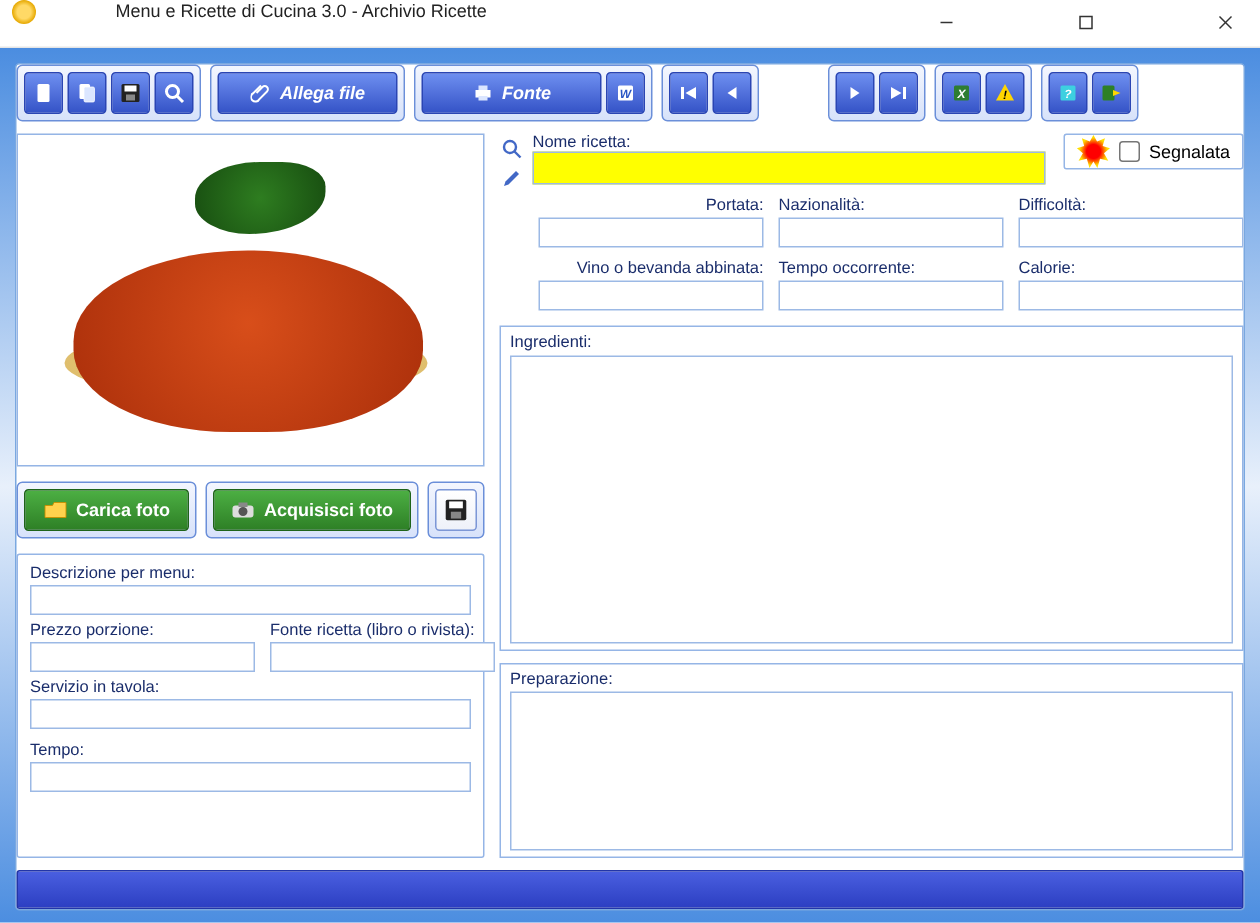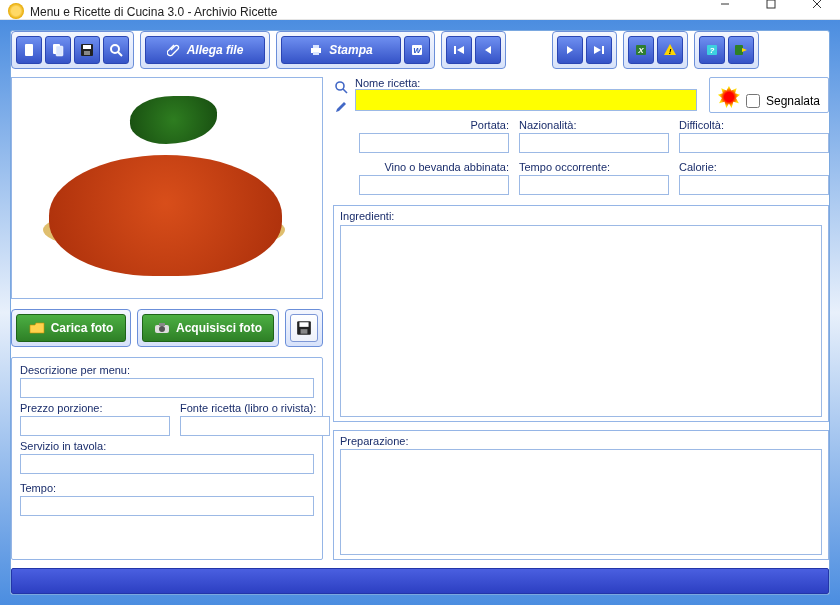--- a/index.html
+++ b/index.html
@@ -5,26 +5,27 @@
 * { box-sizing: border-box; margin: 0; padding: 0; }
 body {
   font-family: "Segoe UI", Tahoma, sans-serif;
   font-size: 11px;
   background: #fff;
   width: 840px;
   height: 615px;
   overflow: hidden;
 }
 .titlebar {
-  height: 20px;
+  height: 32px;
   background: #fff;
   border-bottom: 1px solid #e5e5e5;
   display: flex;
-  align-items: flex-end;
+  align-items: flex-start;
   padding: 0 0 0 8px;
+  gap: 47px;
 }
 .titlebar .title-icon {
   width: 16px; height: 16px;
   background: radial-gradient(circle, #ffd966 40%, #e6a800 70%);
   border-radius: 50%;
   margin-right: 6px;
 }
 .titlebar .title-text { flex: 1; color: #222; font-size: 12px; }
 .titlebar .win-btn {
   width: 46px; height: 30px;
@@ -209,24 +210,24 @@
   height: 22px;
   width: 100%;
   font-size: 12px;
   padding: 0 4px;
 }
 .seg-box {
   border: 1px solid #95b5e6;
   border-radius: 2px;
   padding: 4px 8px;
   display: flex;
-  align-items: flex-end;
+  align-items: center;
   gap: 6px;
   margin-left: 6px;
-  height: 36px;
+  height: 24px;
 }
 .burst {
   width: 22px; height: 22px;
   background: radial-gradient(circle, #ff0000 30%, #ffdd00 60%);
   clip-path: polygon(50% 0%, 61% 20%, 85% 10%, 78% 33%, 100% 40%, 82% 55%, 95% 78%, 70% 72%, 62% 100%, 50% 80%, 38% 100%, 30% 72%, 5% 78%, 18% 55%, 0% 40%, 22% 33%, 15% 10%, 39% 20%);
 }
 .seg-box input[type=checkbox] { width: 14px; height: 14px; }
 
 .row3 { display: flex; gap: 10px; margin-bottom: 4px; }
 .row3 .fld:nth-child(1) { flex: 2.2; align-items: flex-end; }
@@ -331,21 +332,21 @@
         </div>
       </div>
 
       <div class="tb-group">
         <div class="tb-btn wide">
           <svg viewBox="0 0 14 14">
               <rect x="2" y="5" width="10" height="5" fill="#fff"></rect>
               <rect x="4" y="2" width="6" height="3" fill="#dbe6ff"></rect>
               <rect x="4" y="9" width="6" height="3" fill="#dbe6ff"></rect>
             </svg>
-          <span>Stampa</span>
+          <span>Fonte</span>
         </div>
         <div class="tb-btn">
           <svg viewBox="0 0 14 14">
               <rect x="2" y="2" width="10" height="10" fill="#fff" rx="1"></rect>
               <text x="7" y="10" text-anchor="middle" font-size="8" font-weight="bold" fill="#2b57c5">W</text>
             </svg>
         </div>
       </div>
 
       <div class="tb-group">

